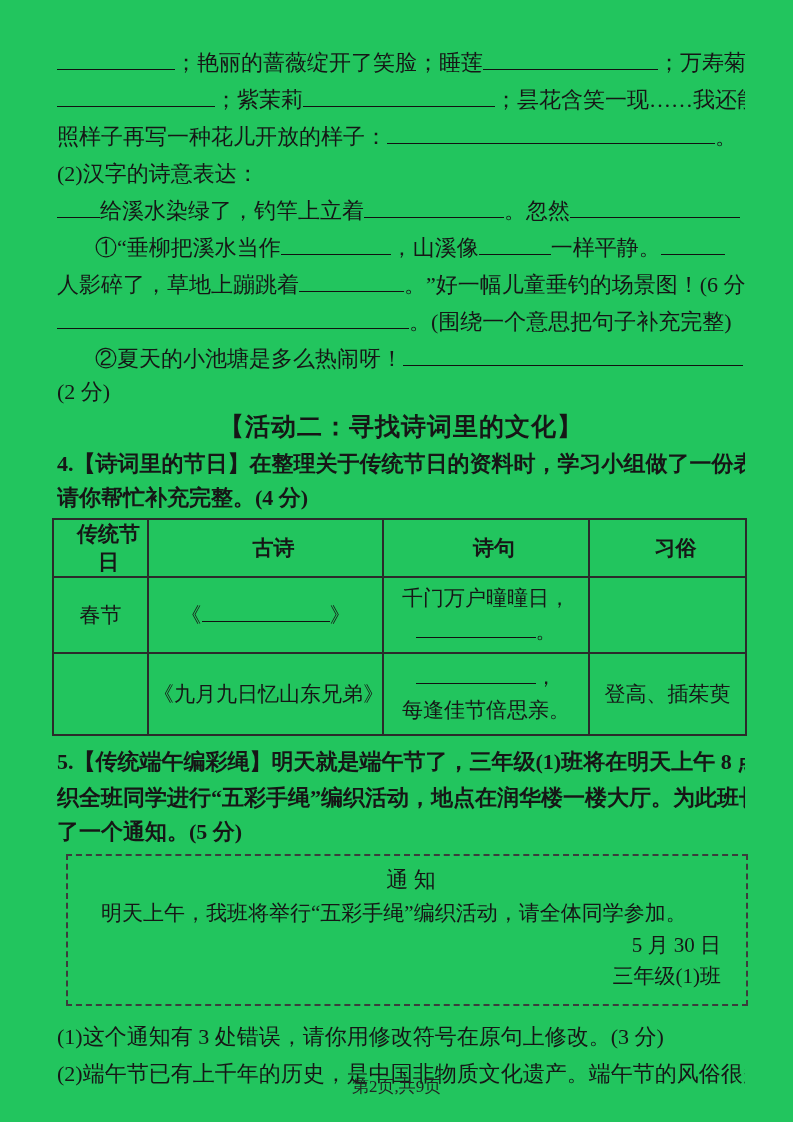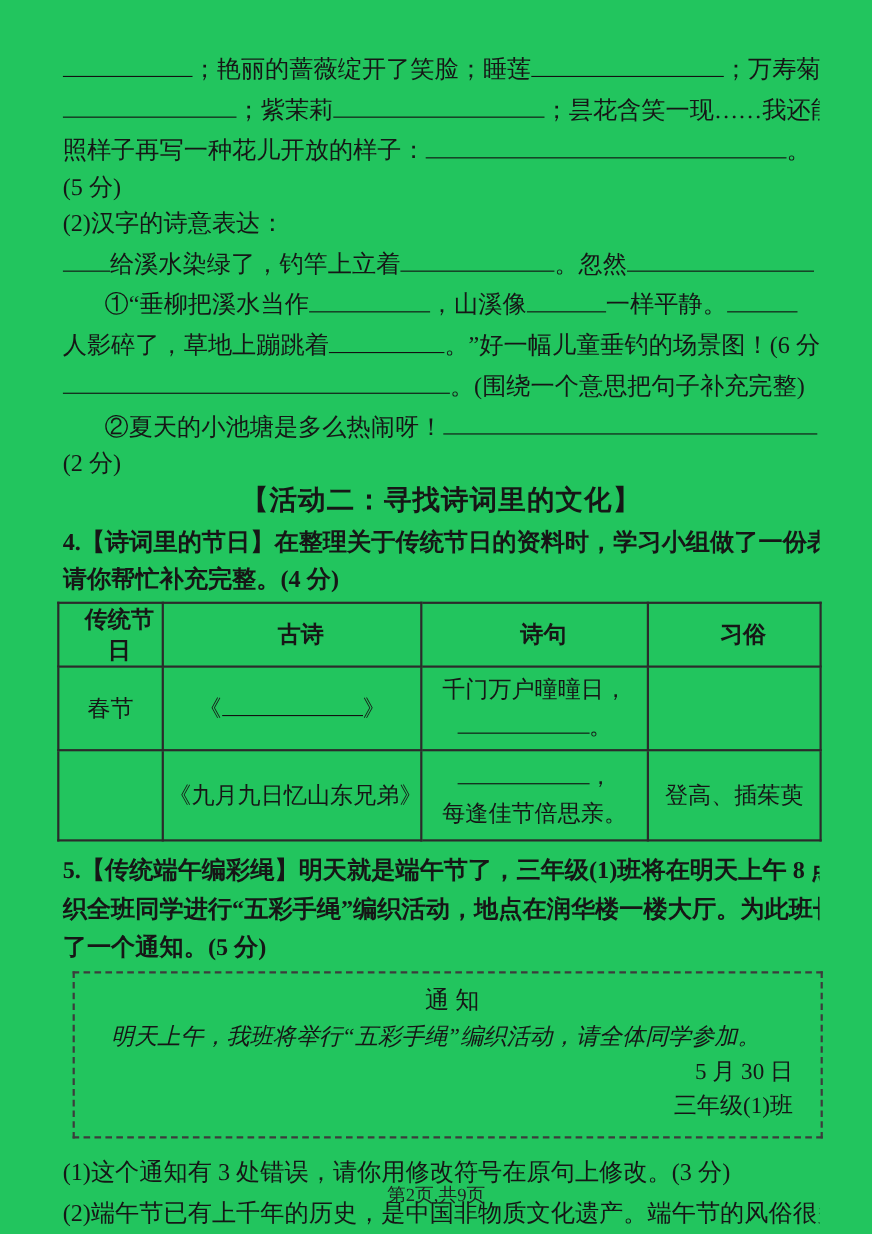--- a/index.html
+++ b/index.html
@@ -61,21 +61,21 @@
   .q5-block { margin-top:8px; }
   .notice-box {
     box-sizing:border-box;
     width:682px;
     margin-left:9px;
     margin-top:6px;
     border:2px dashed #3c3c3c;
     padding:8px 25px 12px 33px;
   }
   .notice-title { text-align:center; font-size:22px; line-height:32px; }
-  .notice-body { font-size:21px; line-height:34px; white-space:nowrap; overflow:hidden;font-style:italic; }
+  .notice-body { font-size:21px; line-height:34px; white-space:nowrap; overflow:hidden; }
   .notice-date, .notice-signer { text-align:right; font-size:21px; line-height:31px; }
 
   .sub-line { font-size:22px; line-height:37px; white-space:nowrap; overflow:hidden; }
   .after-box { margin-top:12px; }
 
   .footer {
     position:absolute;
     left:0; right:0; bottom:24px;
     text-align:center;
     font-size:17px;
@@ -84,21 +84,20 @@
 </style>
 </head>
 <body>
 
 <div class="page">
   <div class="content">
 
     <div class="line"><span class="blank" style="width:118px"></span><span>；艳丽的蔷薇绽开了笑脸；睡莲</span><span class="blank" style="width:175px"></span><span>；万寿菊</span></div>
     <div class="line"><span class="blank" style="width:158px"></span><span>；紫茉莉</span><span class="blank" style="width:192px"></span><span>；昙花含笑一现……我还能</span></div>
     <div class="line"><span>照样子再写一种花儿开放的样子：</span><span class="blank" style="width:328px"></span><span>。</span></div>
-    <div class="line score-line">(5 分)</div>
 
     <div class="line">(2)汉字的诗意表达：</div>
     <div class="line"><span class="blank" style="width:43px"></span><span>给溪水染绿了，钓竿上立着</span><span class="blank" style="width:140px"></span><span>。忽然</span><span class="blank" style="width:170px"></span></div>
     <div class="line indent"><span>①“垂柳把溪水当作</span><span class="blank" style="width:110px"></span><span>，山溪像</span><span class="blank" style="width:72px"></span><span>一样平静。</span><span class="blank" style="width:64px"></span></div>
     <div class="line"><span>人影碎了，草地上蹦跳着</span><span class="blank" style="width:105px"></span><span>。”好一幅儿童垂钓的场景图！(6 分)</span></div>
     <div class="line"><span class="blank" style="width:352px"></span><span>。(围绕一个意思把句子补充完整)</span></div>
     <div class="line indent"><span>②夏天的小池塘是多么热闹呀！</span><span class="blank" style="width:340px"></span></div>
     <div class="line score-line">(2 分)</div>
 
     <div class="heading">【活动二：寻找诗词里的文化】</div>

